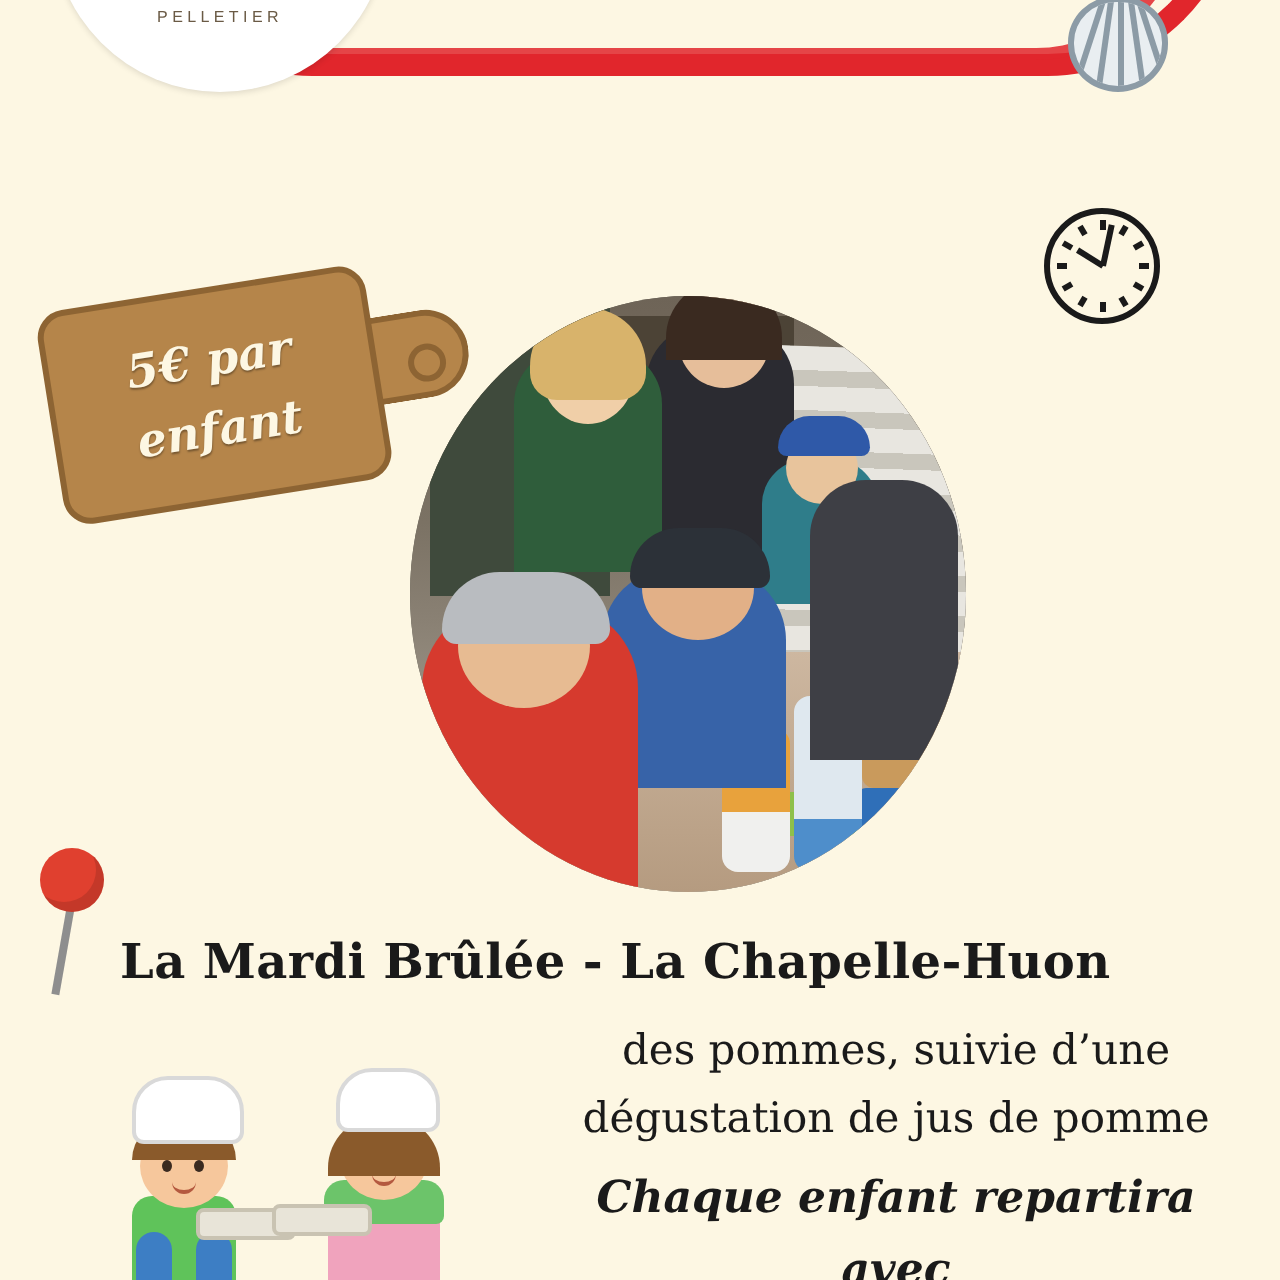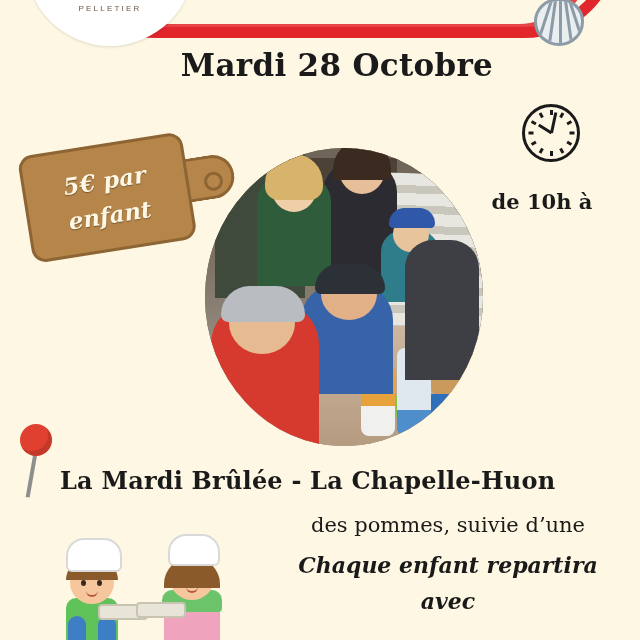--- a/index.html
+++ b/index.html
@@ -493,21 +493,20 @@
   <div class="whisk-bulb">
     <i style="left:6px;transform:rotate(18deg);"></i>
     <i style="left:14px;transform:rotate(8deg);"></i>
     <i style="left:22px;"></i>
     <i style="left:30px;transform:rotate(-8deg);"></i>
     <i style="left:38px;transform:rotate(-18deg);"></i>
   </div>
 </div>
 
 <div class="dates">
-  <div>Mardi 28 Octobre</div>
 </div>
 
 <div class="board">
   <div class="board-handle"></div>
   <div class="board-body"></div>
   <div class="board-text">
     <div>5€ par</div>
     <div>enfant</div>
   </div>
 </div>
@@ -523,21 +522,20 @@
   <div class="tick" style="transform:rotate(210deg);"></div>
   <div class="tick" style="transform:rotate(240deg);"></div>
   <div class="tick" style="transform:rotate(270deg);"></div>
   <div class="tick" style="transform:rotate(300deg);"></div>
   <div class="tick" style="transform:rotate(330deg);"></div>
   <div class="hand-h"></div>
   <div class="hand-m"></div>
 </div>
 
 <div class="hours">
-  <div>de 10h à</div>
 </div>
 
 <div class="photo">
   <div class="bg-wall"></div>
   <div class="door"></div>
   <div class="shelf"></div>
   <div class="chairs"></div>
   <div class="table"></div>
   <div class="basket"></div>
   <div class="bluebox"></div>
@@ -566,20 +564,21 @@
 
 <div class="pin">
   <div class="pin-needle"></div>
   <div class="pin-head"></div>
 </div>
 
 <div class="location">La Mardi Brûlée  -  La Chapelle-Huon</div>
 
 <div class="body-copy">
   <div>des pommes, suivie d’une</div>
+  <div>dégustation de jus de pomme</div>
   <div class="line-italic">Chaque enfant repartira avec</div>
 </div>
 
 <div class="kids">
 
   <div class="kid" style="left:0;width:92px;height:110px;">
     <div class="body-shirt" style="left:18px;bottom:0;width:52px;height:48px;background:#5fc35a;"></div>
     <div class="body-shirt" style="left:20px;bottom:0;width:18px;height:30px;background:#3d7ec4;"></div>
     <div class="body-shirt" style="left:50px;bottom:0;width:18px;height:30px;background:#3d7ec4;"></div>
     <div class="face" style="left:22px;bottom:42px;width:44px;height:42px;">

